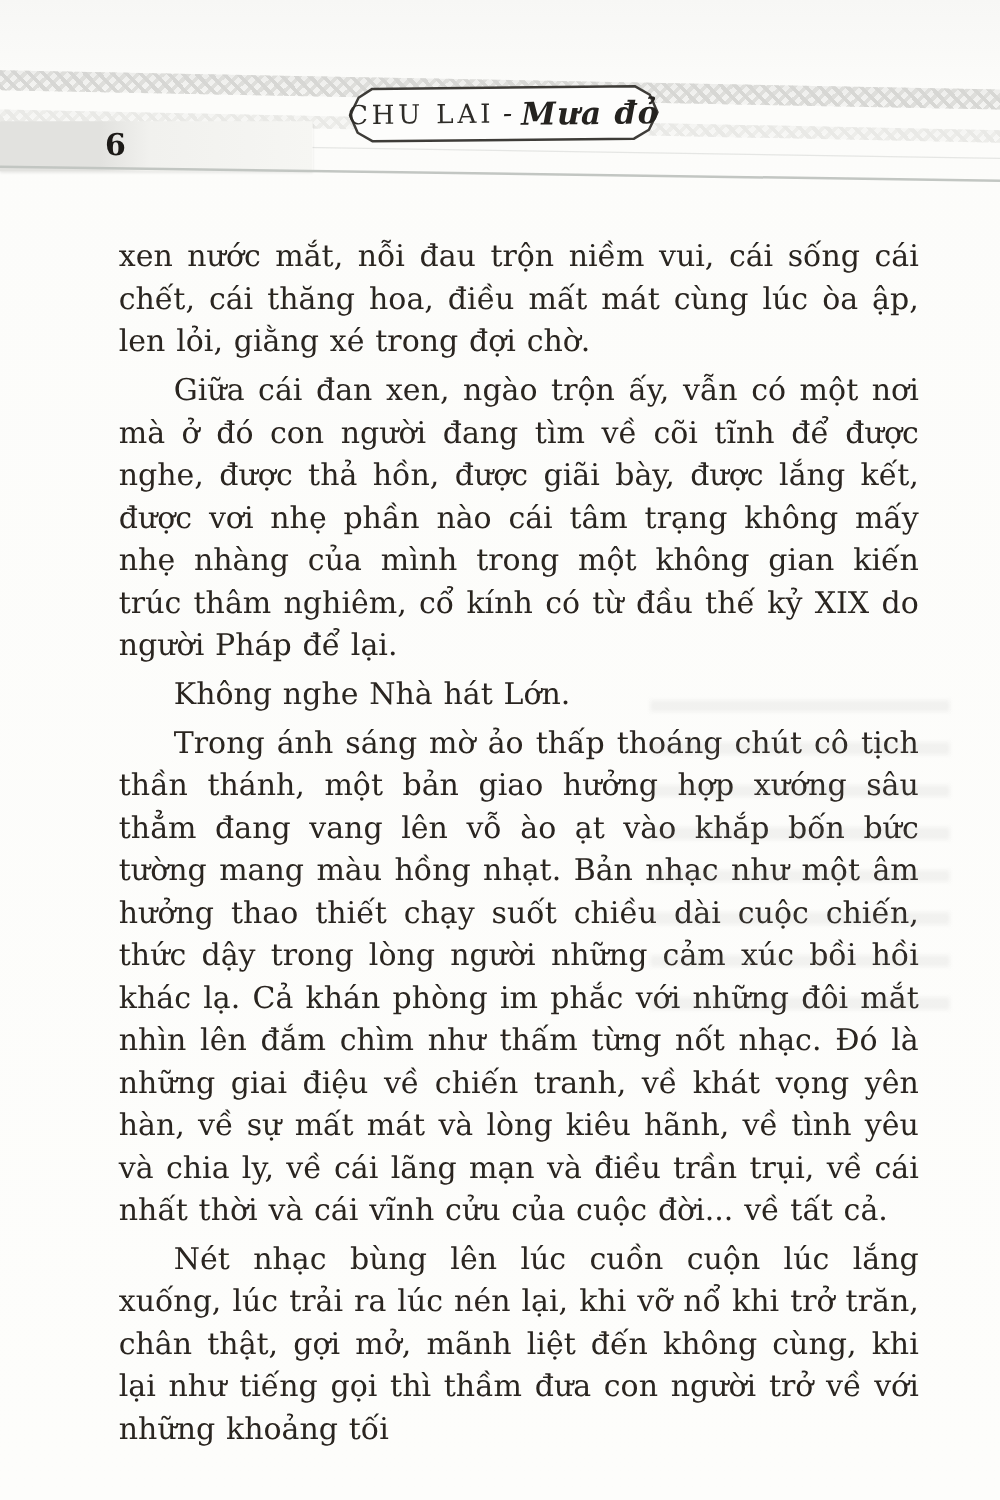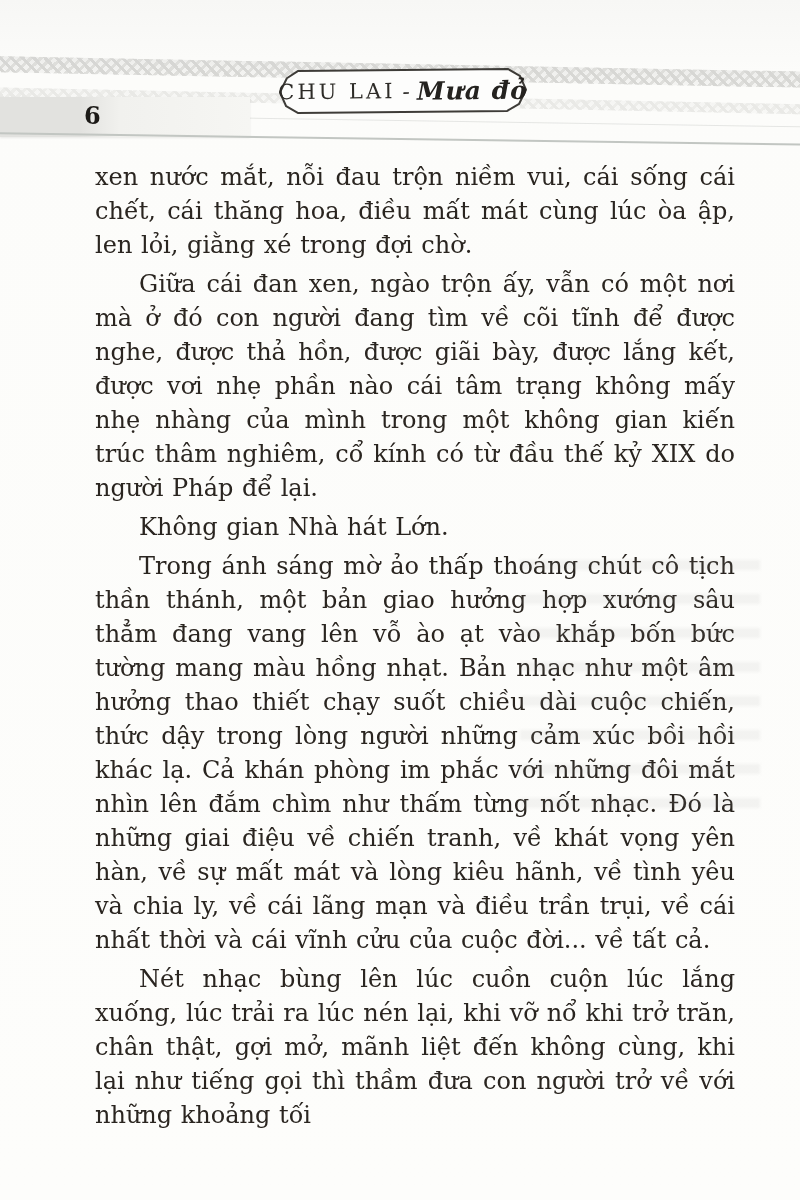--- a/index.html
+++ b/index.html
@@ -108,21 +108,21 @@
   }
   .body-text p {
     margin: 0 0 5px 0;
     font-size: 24px;
     line-height: 34px;
     text-align: justify;
     text-indent: 44px;
     color: #2a2520;
     word-spacing: 1px;
   }
-  .body-text p.continuation { text-indent: 0; }
+  .body-text p.continuation { text-indent: 0; margin-top: 28px; }
 
   
   .bleed {
     position: absolute;
     right: 40px;
     top: 560px;
     width: 240px;
     height: 260px;
     background:
       repeating-linear-gradient(180deg, rgba(150,150,150,.10) 0 10px, transparent 10px 34px);
@@ -152,20 +152,20 @@
     <span class="badge-text">
       <span class="badge-author">CHU LAI</span>
       <span class="badge-sep">-</span>
       <span class="badge-title">Mưa đỏ</span>
     </span>
   </div>
 
   <div class="body-text">
     <p class="continuation">xen nước mắt, nỗi đau trộn niềm vui, cái sống cái chết, cái thăng hoa, điều mất mát cùng lúc òa ập, len lỏi, giằng xé trong đợi chờ.</p>
     <p>Giữa cái đan xen, ngào trộn ấy, vẫn có một nơi mà ở đó con người đang tìm về cõi tĩnh để được nghe, được thả hồn, được giãi bày, được lắng kết, được vơi nhẹ phần nào cái tâm trạng không mấy nhẹ nhàng của mình trong một không gian kiến trúc thâm nghiêm, cổ kính có từ đầu thế kỷ XIX do người Pháp để lại.</p>
-    <p>Không gian Nhà hát Lớn.</p>
+    <p>Không nghe Nhà hát Lớn.</p>
     <p>Trong ánh sáng mờ ảo thấp thoáng chút cô tịch thần thánh, một bản giao hưởng hợp xướng sâu thẳm đang vang lên vỗ ào ạt vào khắp bốn bức tường mang màu hồng nhạt. Bản nhạc như một âm hưởng thao thiết chạy suốt chiều dài cuộc chiến, thức dậy trong lòng người những cảm xúc bồi hồi khác lạ. Cả khán phòng im phắc với những đôi mắt nhìn lên đắm chìm như thấm từng nốt nhạc. Đó là những giai điệu về chiến tranh, về khát vọng yên hàn, về sự mất mát và lòng kiêu hãnh, về tình yêu và chia ly, về cái lãng mạn và điều trần trụi, về cái nhất thời và cái vĩnh cửu của cuộc đời... về tất cả.</p>
     <p>Nét nhạc bùng lên lúc cuồn cuộn lúc lắng xuống, lúc trải ra lúc nén lại, khi vỡ nổ khi trở trăn, chân thật, gợi mở, mãnh liệt đến không cùng, khi lại như tiếng gọi thì thầm đưa con người trở về với những khoảng tối</p>
   </div>
 
   <div class="bleed"></div>
 
 </div>
 
 </body></html>

